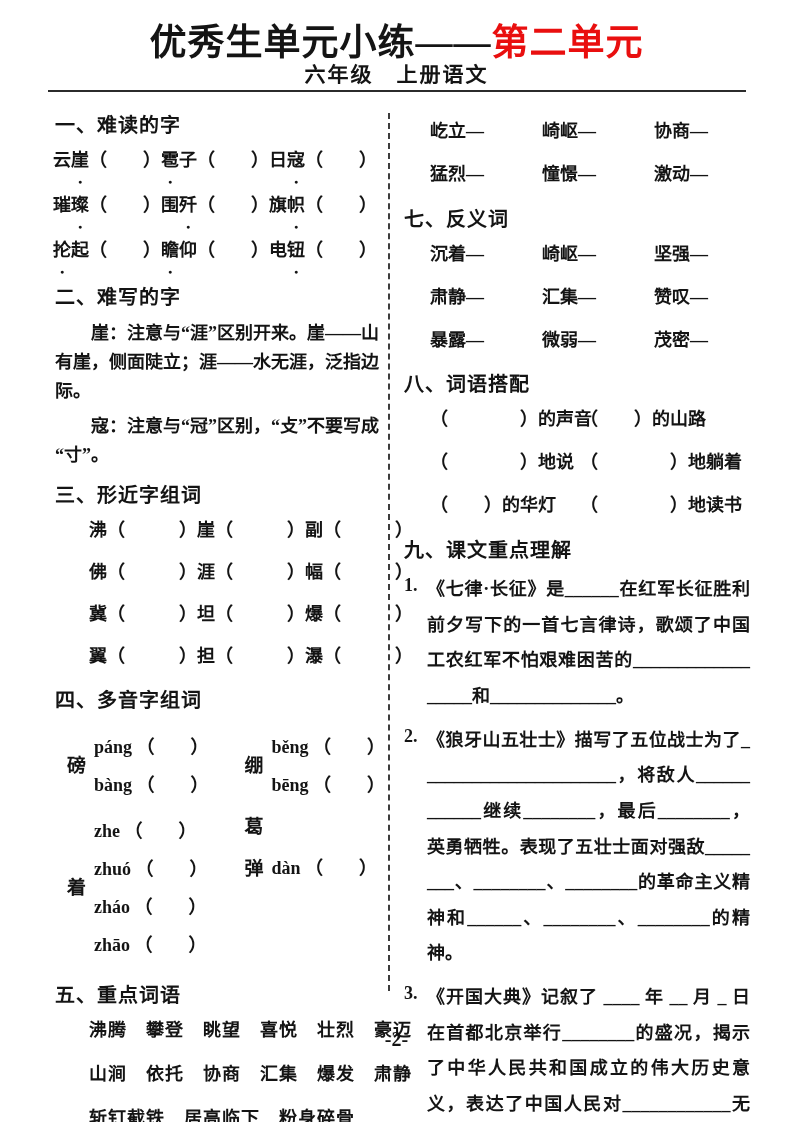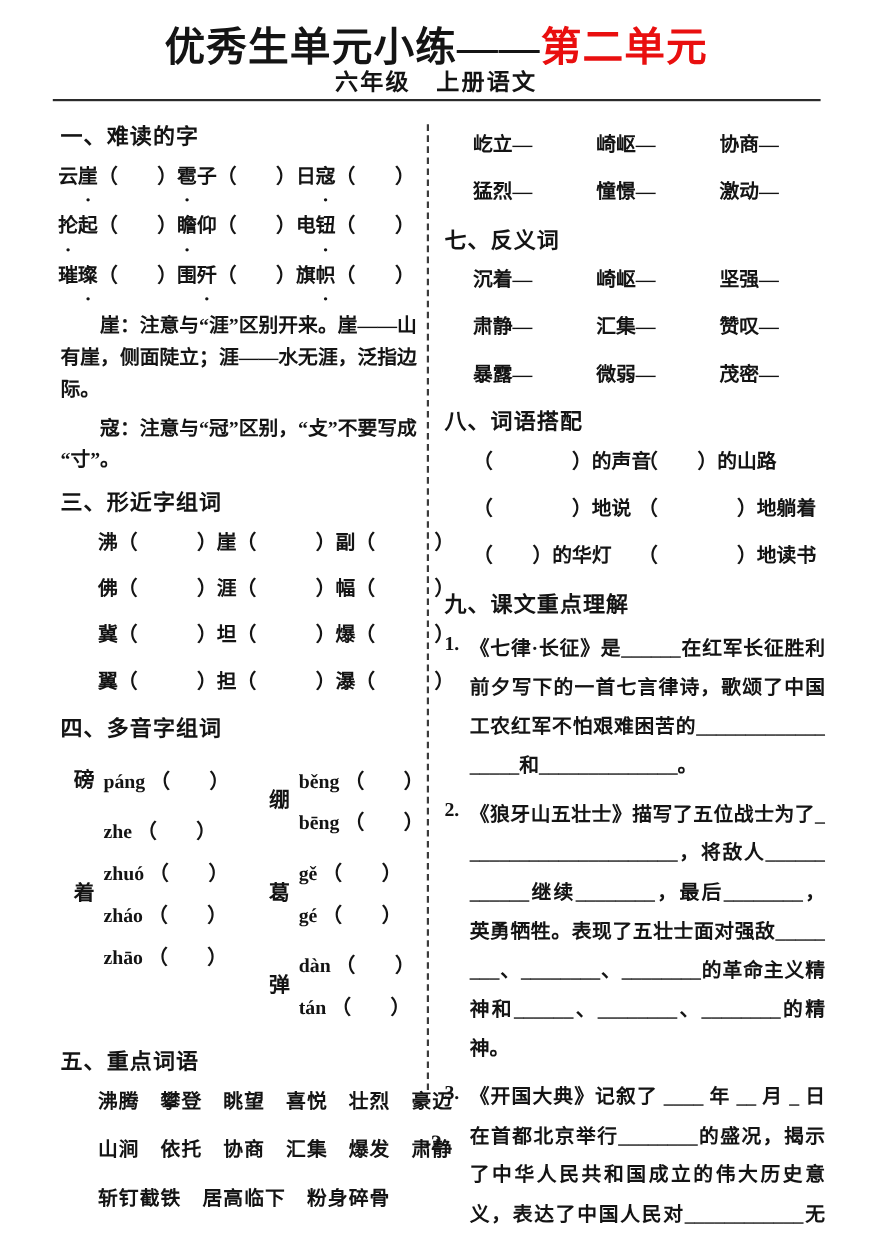--- a/index.html
+++ b/index.html
@@ -87,30 +87,31 @@
 
   <div class="col col-left">
 
     <div class="heading" style="margin-top:0;">一、难读的字</div>
     <div class="s1-row">
       <span><span><span class="dotchar">云</span><span class="dotchar dotted">崖</span></span><span>（　　）</span></span>
       <span><span><span class="dotchar dotted">雹</span><span class="dotchar">子</span></span><span>（　　）</span></span>
       <span><span><span class="dotchar">日</span><span class="dotchar dotted">寇</span></span><span>（　　）</span></span>
     </div>
     <div class="s1-row">
+      <span><span><span class="dotchar">璀</span><span class="dotchar dotted">璨</span></span><span>（　　）</span></span>
+      <span><span><span class="dotchar">围</span><span class="dotchar dotted">歼</span></span><span>（　　）</span></span>
+      <span><span><span class="dotchar">旗</span><span class="dotchar dotted">帜</span></span><span>（　　）</span></span>
+    </div>
+    <div class="s1-row">
       <span><span><span class="dotchar dotted">抡</span><span class="dotchar">起</span></span><span>（　　）</span></span>
       <span><span><span class="dotchar dotted">瞻</span><span class="dotchar">仰</span></span><span>（　　）</span></span>
       <span><span><span class="dotchar">电</span><span class="dotchar dotted">钮</span></span><span>（　　）</span></span>
     </div>
-    <div class="s1-row">
-      <span><span><span class="dotchar">璀</span><span class="dotchar dotted">璨</span></span><span>（　　）</span></span>
-      <span><span><span class="dotchar">围</span><span class="dotchar dotted">歼</span></span><span>（　　）</span></span>
-      <span><span><span class="dotchar">旗</span><span class="dotchar dotted">帜</span></span><span>（　　）</span></span>
-    </div>
-
+
+    <div class="heading">二、难写的字</div>
     <p class="note-para">崖：注意与“涯”区别开来。崖——山有崖，侧面陡立；涯——水无涯，泛指边际。</p>
     <p class="note-para">寇：注意与“冠”区别，“攴”不要写成“寸”。</p>
 
     <div class="heading">三、形近字组词</div>
     <div class="s3-row">
       <span><span>沸</span><span>（　　　）</span></span>
       <span><span>崖</span><span>（　　　）</span></span>
       <span><span>副</span><span>（　　　）</span></span>
     </div>
     <div class="s3-row">
@@ -129,20 +130,21 @@
       <span><span>瀑</span><span>（　　　）</span></span>
     </div>
 
     <div class="heading">四、多音字组词</div>
     <div class="s4-wrap">
       <div class="s4-col">
         <div class="s4-group">
           <span class="s4-char">磅</span>
           <div class="s4-readings">
             <div><span class="py">páng</span> <span>（　　）</span></div>
+            <div><span class="py">bàng</span> <span>（　　）</span></div>
           </div>
         </div>
         <div class="s4-group">
           <span class="s4-char">着</span>
           <div class="s4-readings">
             <div><span class="py">zhe</span> <span>（　　）</span></div>
             <div><span class="py">zhuó</span> <span>（　　）</span></div>
             <div><span class="py">zháo</span> <span>（　　）</span></div>
             <div><span class="py">zhāo</span> <span>（　　）</span></div>
           </div>
@@ -151,30 +153,25 @@
       <div class="s4-col">
         <div class="s4-group">
           <span class="s4-char">绷</span>
           <div class="s4-readings">
             <div><span class="py">běng</span> <span>（　　）</span></div>
             <div><span class="py">bēng</span> <span>（　　）</span></div>
           </div>
         </div>
         <div class="s4-group">
           <span class="s4-char">葛</span>
-          <div class="s4-readings">
-            <div><span class="py">gě</span> <span>（　　）</span></div>
-            <div><span class="py">gé</span> <span>（　　）</span></div>
-          </div>
         </div>
         <div class="s4-group">
           <span class="s4-char">弹</span>
           <div class="s4-readings">
             <div><span class="py">dàn</span> <span>（　　）</span></div>
-            <div><span class="py">tán</span> <span>（　　）</span></div>
           </div>
         </div>
       </div>
     </div>
 
     <div class="heading" style="margin-top:16px;">五、重点词语</div>
     <div class="s5-line">沸腾　攀登　眺望　喜悦　壮烈　豪迈</div>
     <div class="s5-line">山涧　依托　协商　汇集　爆发　肃静</div>
     <div class="s5-line">斩钉截铁　居高临下　粉身碎骨</div>
 

